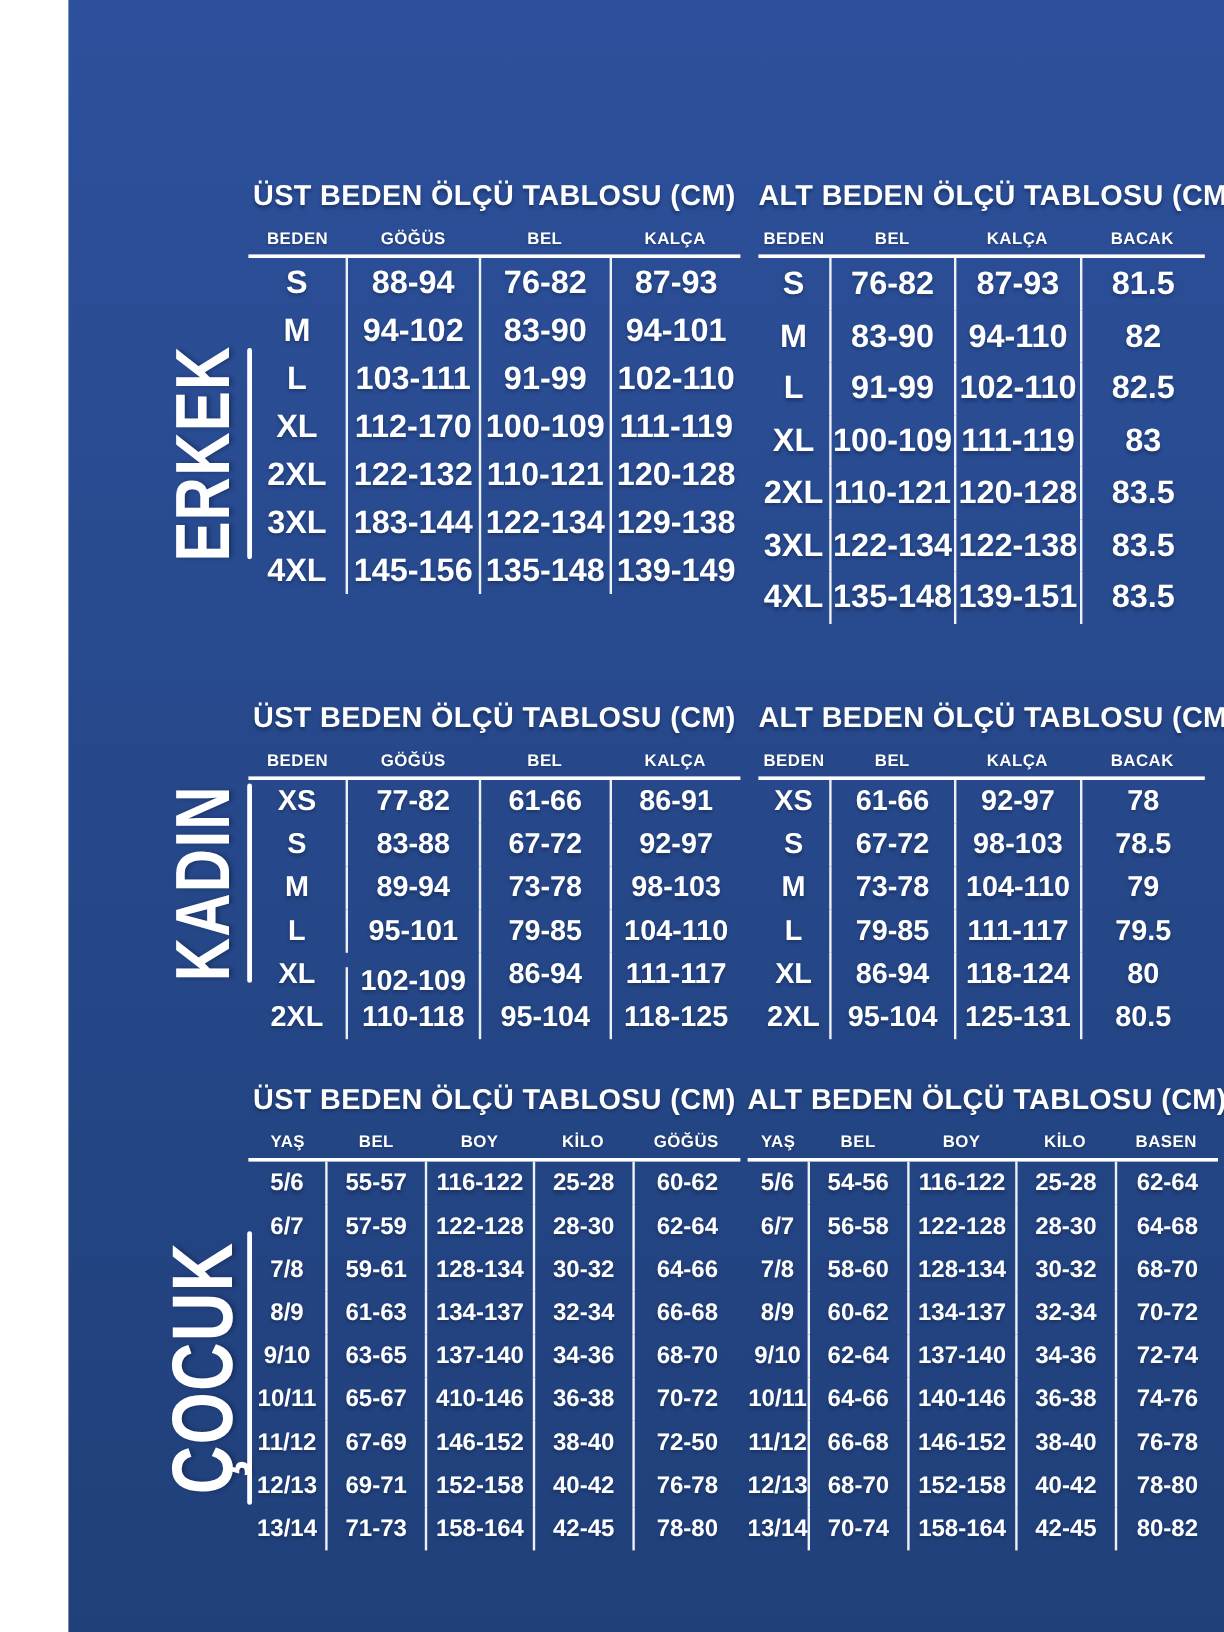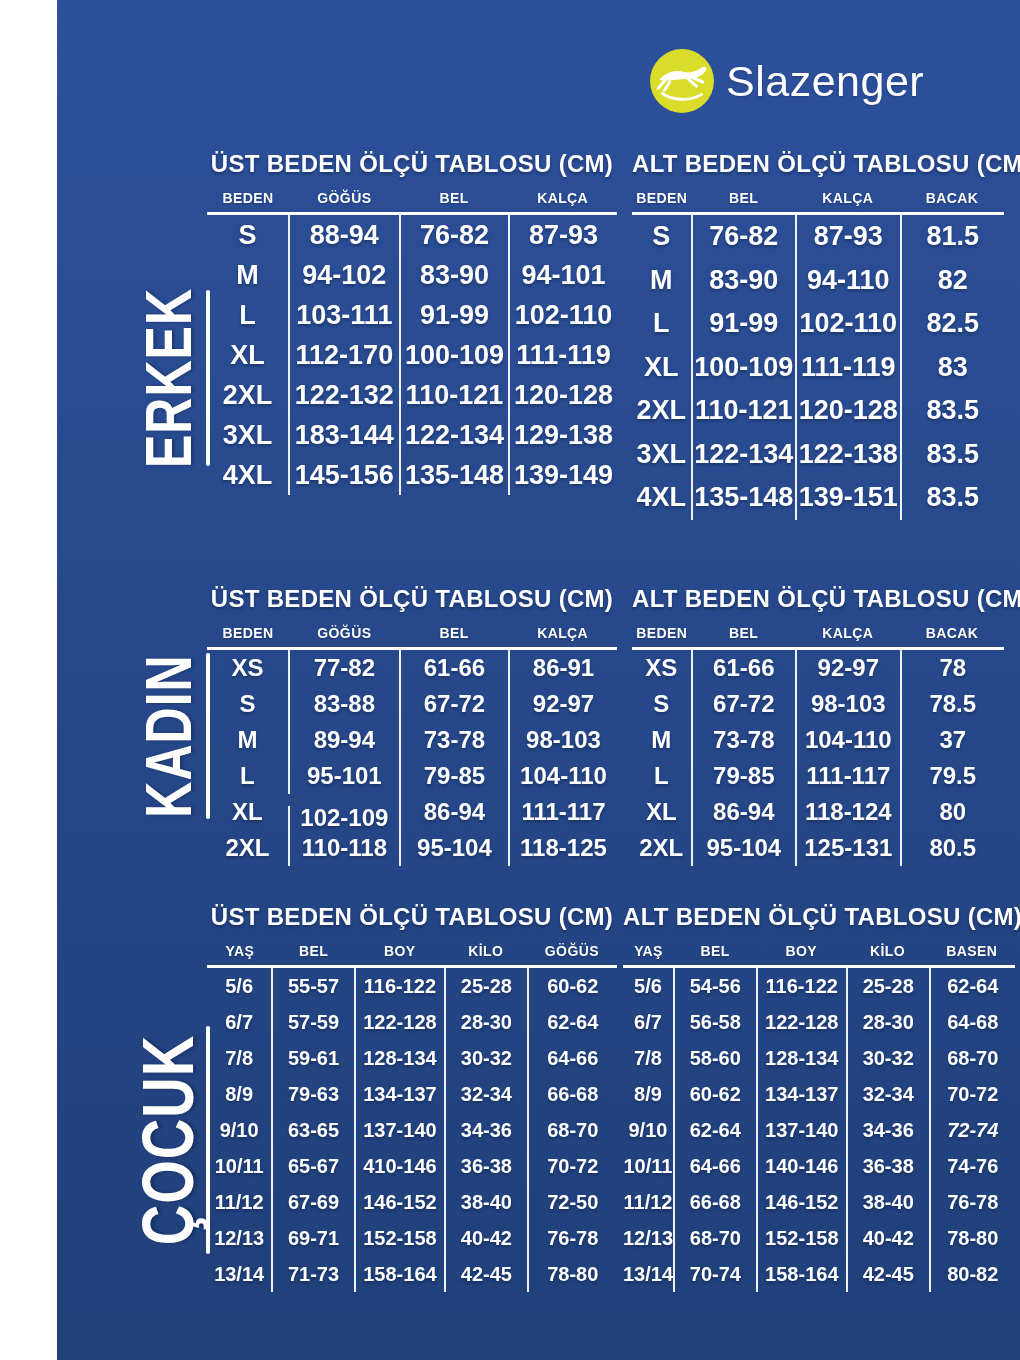--- a/index.html
+++ b/index.html
@@ -50,30 +50,20 @@
   .fs-0 .t-c{font-size:27px;}
   .fs-1 .t-c{font-size:24px;}
   .fs-2 .t-c{font-size:20px;}
 </style>
 </head>
 <body>
 
 <div class="left-strip"></div>
 
 <div class="panel">
-  <div class="logo">
-    <svg class="logo-circle" viewBox="0 0 64 64">
-      <circle cx="32" cy="32" r="31" fill="#d9dc28"></circle>
-      <path d="M10 31 C16 23 26 21 33 23 C40 25 46 23 51 19 C54 17 57 19 55 22 C51 28 44 30 36 30 C28 30 18 33 10 31 Z" fill="#ffffff"></path>
-      <path d="M15 32 L9 39 M20 33 L15 41" stroke="#ffffff" stroke-width="3" stroke-linecap="round" fill="none"></path>
-      <path d="M38 30 L46 37 M43 29 L52 33" stroke="#ffffff" stroke-width="3" stroke-linecap="round" fill="none"></path>
-      <path d="M13 44 C22 51 40 52 51 45" stroke="#ffffff" stroke-width="2.8" stroke-linecap="round" fill="none"></path>
-    </svg>
-    <span class="wordmark">Slazenger</span>
-  </div>
 
 <div class="v-label pos-lab-0">
       <span class="v-text">ERKEK</span>
       <span class="v-bar"></span>
     </div>
     <div class="size-table" style="left: 150px; top: 150px; width: 410px;">
       <div class="t-title">ÜST BEDEN ÖLÇÜ TABLOSU (CM)</div>
       <div class="t-head">
         <span class="t-h" style="width: 20%;">BEDEN</span>
         <span class="t-h" style="width: 27%;">GÖĞÜS</span>
@@ -247,21 +237,21 @@
         <div class="t-row" style="height: 36px;">
           <span class="t-c t-size" style="width: 16%;">S</span>
           <span class="t-c" style="width: 28%;">67-72</span>
           <span class="t-c" style="width: 28%;">98-103</span>
           <span class="t-c" style="width: 28%;">78.5</span>
         </div>
         <div class="t-row" style="height: 36px;">
           <span class="t-c t-size" style="width: 16%;">M</span>
           <span class="t-c" style="width: 28%;">73-78</span>
           <span class="t-c" style="width: 28%;">104-110</span>
-          <span class="t-c" style="width: 28%;">37</span>
+          <span class="t-c" style="width: 28%;">79</span>
         </div>
         <div class="t-row" style="height: 36px;">
           <span class="t-c t-size" style="width: 16%;">L</span>
           <span class="t-c" style="width: 28%;">79-85</span>
           <span class="t-c" style="width: 28%;">111-117</span>
           <span class="t-c" style="width: 28%;">79.5</span>
         </div>
         <div class="t-row" style="height: 36px;">
           <span class="t-c t-size" style="width: 16%;">XL</span>
           <span class="t-c" style="width: 28%;">86-94</span>
@@ -306,21 +296,21 @@
         </div>
         <div class="t-row" style="height: 36px;">
           <span class="t-c t-size" style="width: 16%;">7/8</span>
           <span class="t-c" style="width: 20%;">59-61</span>
           <span class="t-c" style="width: 22%;">128-134</span>
           <span class="t-c" style="width: 20%;">30-32</span>
           <span class="t-c" style="width: 22%;">64-66</span>
         </div>
         <div class="t-row" style="height: 36px;">
           <span class="t-c t-size" style="width: 16%;">8/9</span>
-          <span class="t-c" style="width: 20%;">79-63</span>
+          <span class="t-c" style="width: 20%;">61-63</span>
           <span class="t-c" style="width: 22%;">134-137</span>
           <span class="t-c" style="width: 20%;">32-34</span>
           <span class="t-c" style="width: 22%;">66-68</span>
         </div>
         <div class="t-row" style="height: 36px;">
           <span class="t-c t-size" style="width: 16%;">9/10</span>
           <span class="t-c" style="width: 20%;">63-65</span>
           <span class="t-c" style="width: 22%;">137-140</span>
           <span class="t-c" style="width: 20%;">34-36</span>
           <span class="t-c" style="width: 22%;">68-70</span>
@@ -391,21 +381,21 @@
           <span class="t-c" style="width: 21%;">60-62</span>
           <span class="t-c" style="width: 23%;">134-137</span>
           <span class="t-c" style="width: 21%;">32-34</span>
           <span class="t-c" style="width: 22%;">70-72</span>
         </div>
         <div class="t-row" style="height: 36px;">
           <span class="t-c t-size" style="width: 13%;">9/10</span>
           <span class="t-c" style="width: 21%;">62-64</span>
           <span class="t-c" style="width: 23%;">137-140</span>
           <span class="t-c" style="width: 21%;">34-36</span>
-          <span class="t-c" style="width: 22%; font-style: italic;">72-74</span>
+          <span class="t-c" style="width: 22%;">72-74</span>
         </div>
         <div class="t-row" style="height: 36px;">
           <span class="t-c t-size" style="width: 13%;">10/11</span>
           <span class="t-c" style="width: 21%;">64-66</span>
           <span class="t-c" style="width: 23%;">140-146</span>
           <span class="t-c" style="width: 21%;">36-38</span>
           <span class="t-c" style="width: 22%;">74-76</span>
         </div>
         <div class="t-row" style="height: 36px;">
           <span class="t-c t-size" style="width: 13%;">11/12</span>

